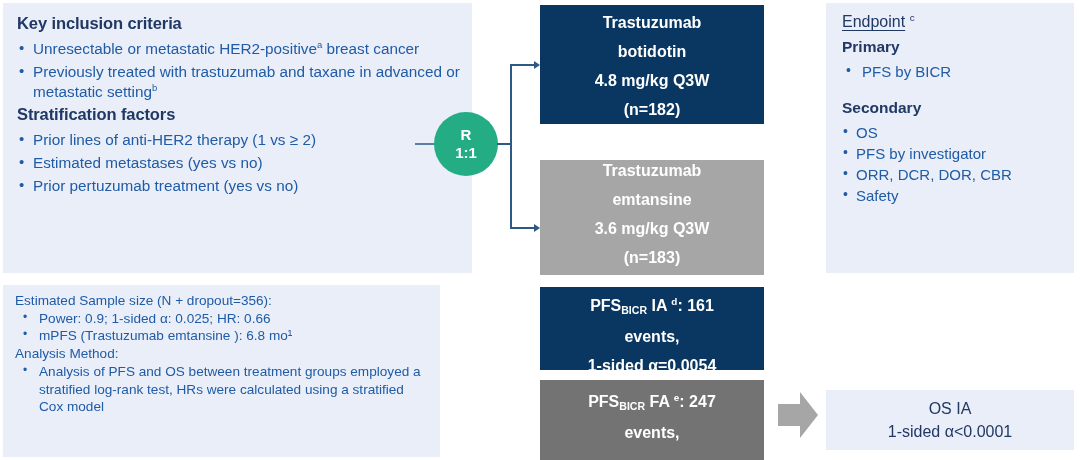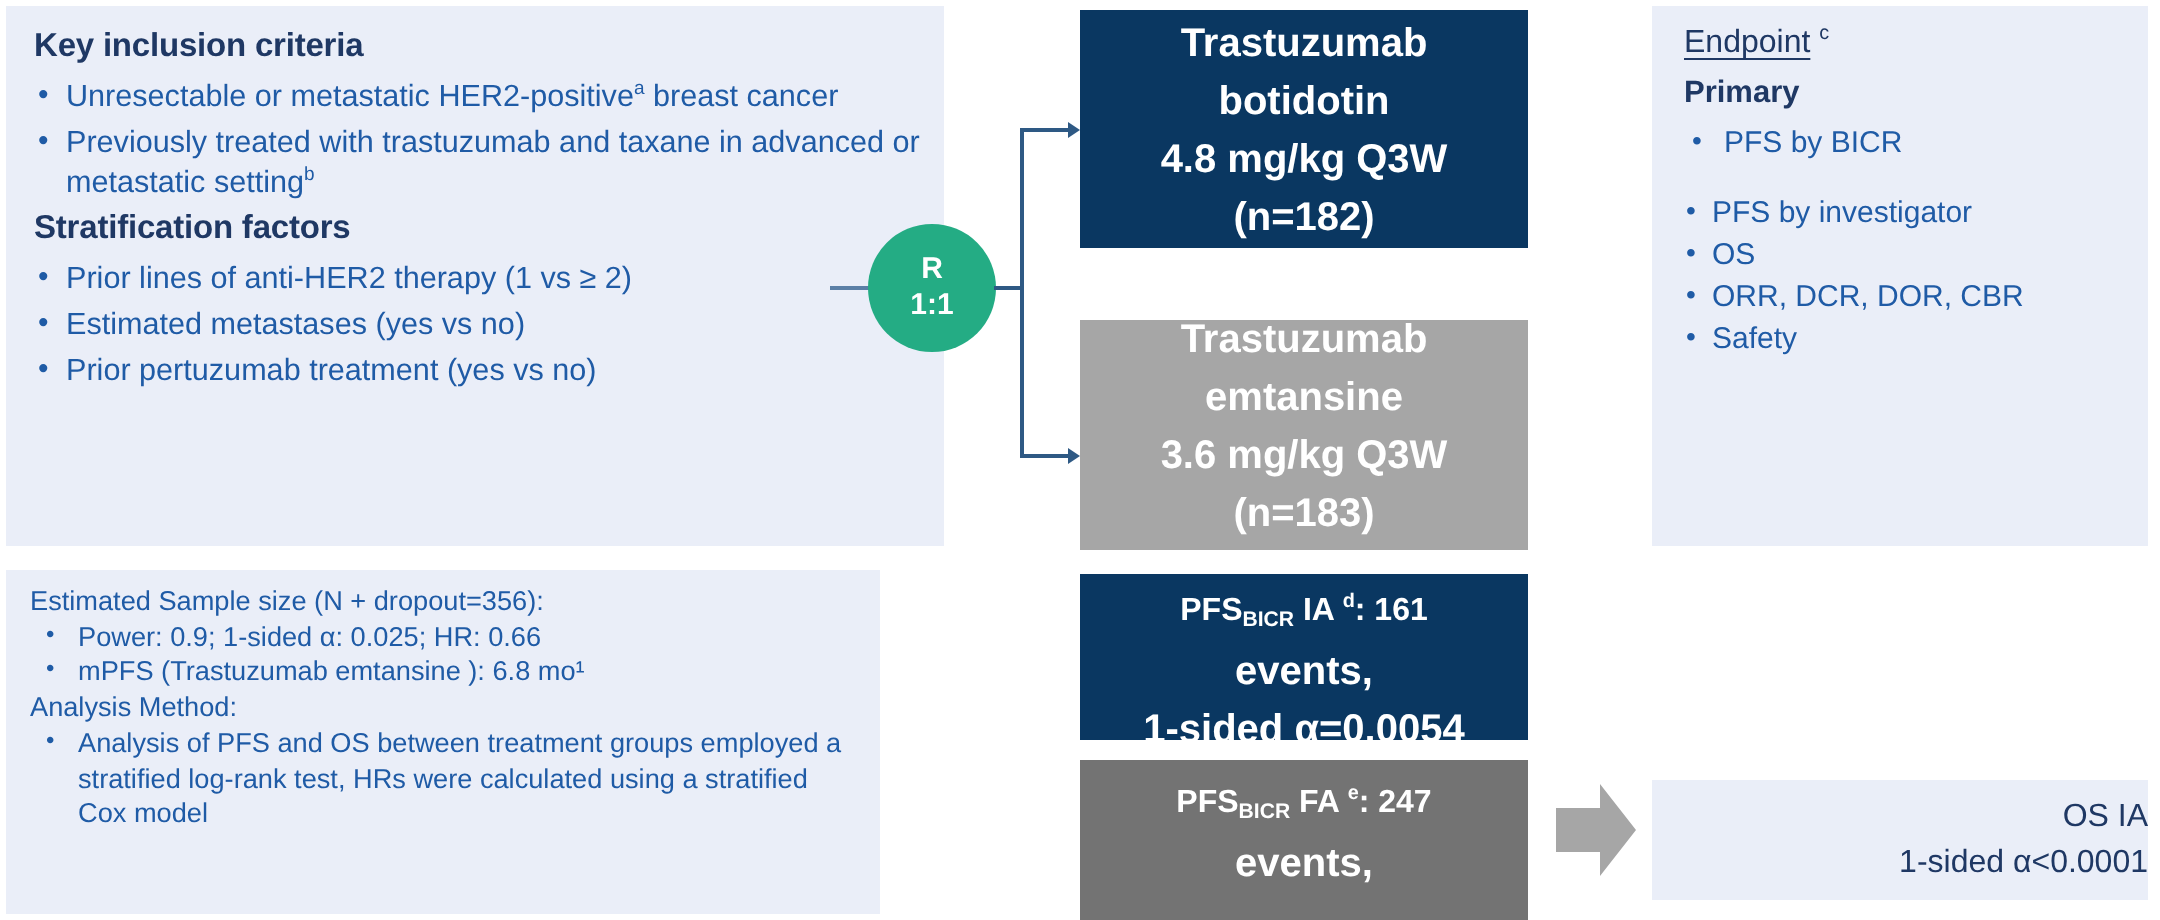--- a/index.html
+++ b/index.html
@@ -118,21 +118,21 @@
 
   
   .cbox {
     position: absolute;
     box-sizing: border-box;
     color: #ffffff;
     font-weight: bold;
     text-align: center;
     overflow: hidden;
   }
-  .cbox .ln { line-height: 29px; font-size: 20px; white-space: nowrap; }
+  .cbox .ln { line-height: 29px; font-size: 16px; white-space: nowrap; }
 
   #arm-experimental {
     left: 540px; top: 5px; width: 224px; height: 119px;
     background: #0A3761;
     padding-top: 3px;
   }
   #arm-control {
     left: 540px; top: 160px; width: 224px; height: 115px;
     background: #A6A6A6;
     padding-top: 0px;
@@ -196,21 +196,21 @@
   #primary-bullets li { padding-left: 20px; }
   #primary-bullets li::before { left: 4px; }
   .gap { height: 14px; }
 
   
   #os-ia-box {
     left: 826px; top: 390px; width: 248px; height: 60px;
     background: #EAEEF8;
     display: flex;
     flex-direction: column;
-    align-items: flex-end;
+    align-items: center;
     justify-content: center;
   }
   #os-ia-box div {
     font-size: 16px;
     line-height: 23px;
     color: #1F3864;
   }
 </style>
 </head>
 <body>
@@ -282,23 +282,24 @@
   <polygon points="0,13 22,13 22,1 40,24 22,47 22,35 0,35" fill="#A6A6A6"></polygon>
 </svg>
 
 <div class="panel" id="endpoint-panel">
   <div id="endpoint-title"><span class="u">Endpoint</span> <sup>c</sup></div>
   <div class="sub-head">Primary</div>
   <ul class="ep-bullets" id="primary-bullets">
     <li>PFS by BICR</li>
   </ul>
   <div class="gap"></div>
+  <div class="sub-head">Secondary</div>
   <ul class="ep-bullets">
+    <li>OS</li>
     <li>PFS by investigator</li>
-    <li>OS</li>
     <li>ORR, DCR, DOR, CBR</li>
     <li>Safety</li>
   </ul>
 </div>
 
 <div class="panel" id="os-ia-box">
   <div>OS IA</div>
   <div>1-sided α&lt;0.0001</div>
 </div>
 

